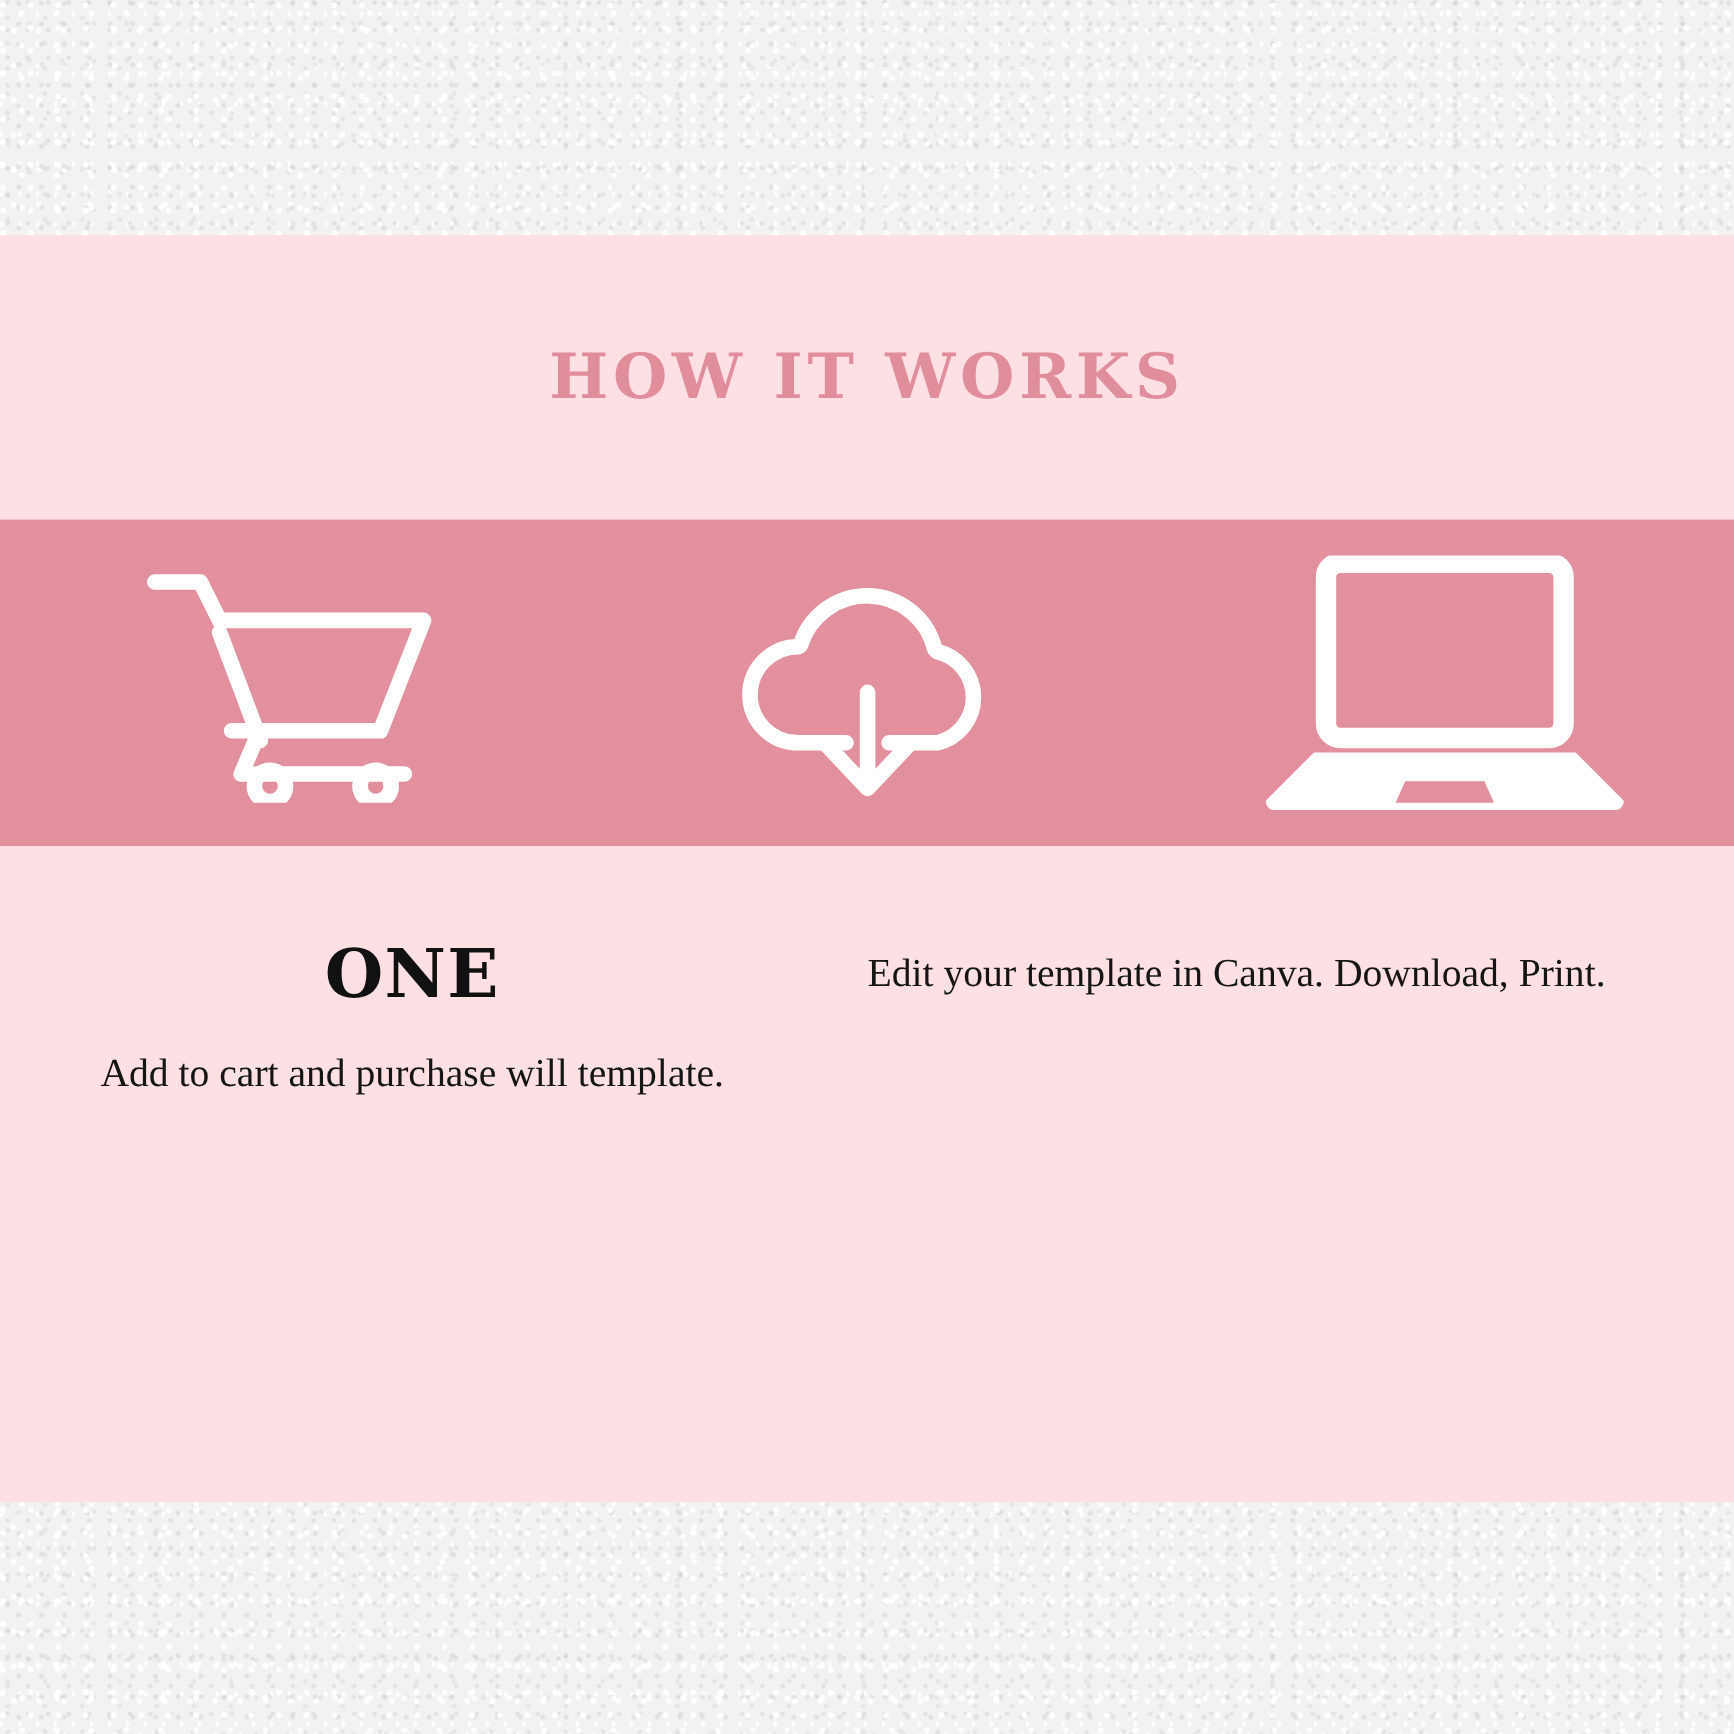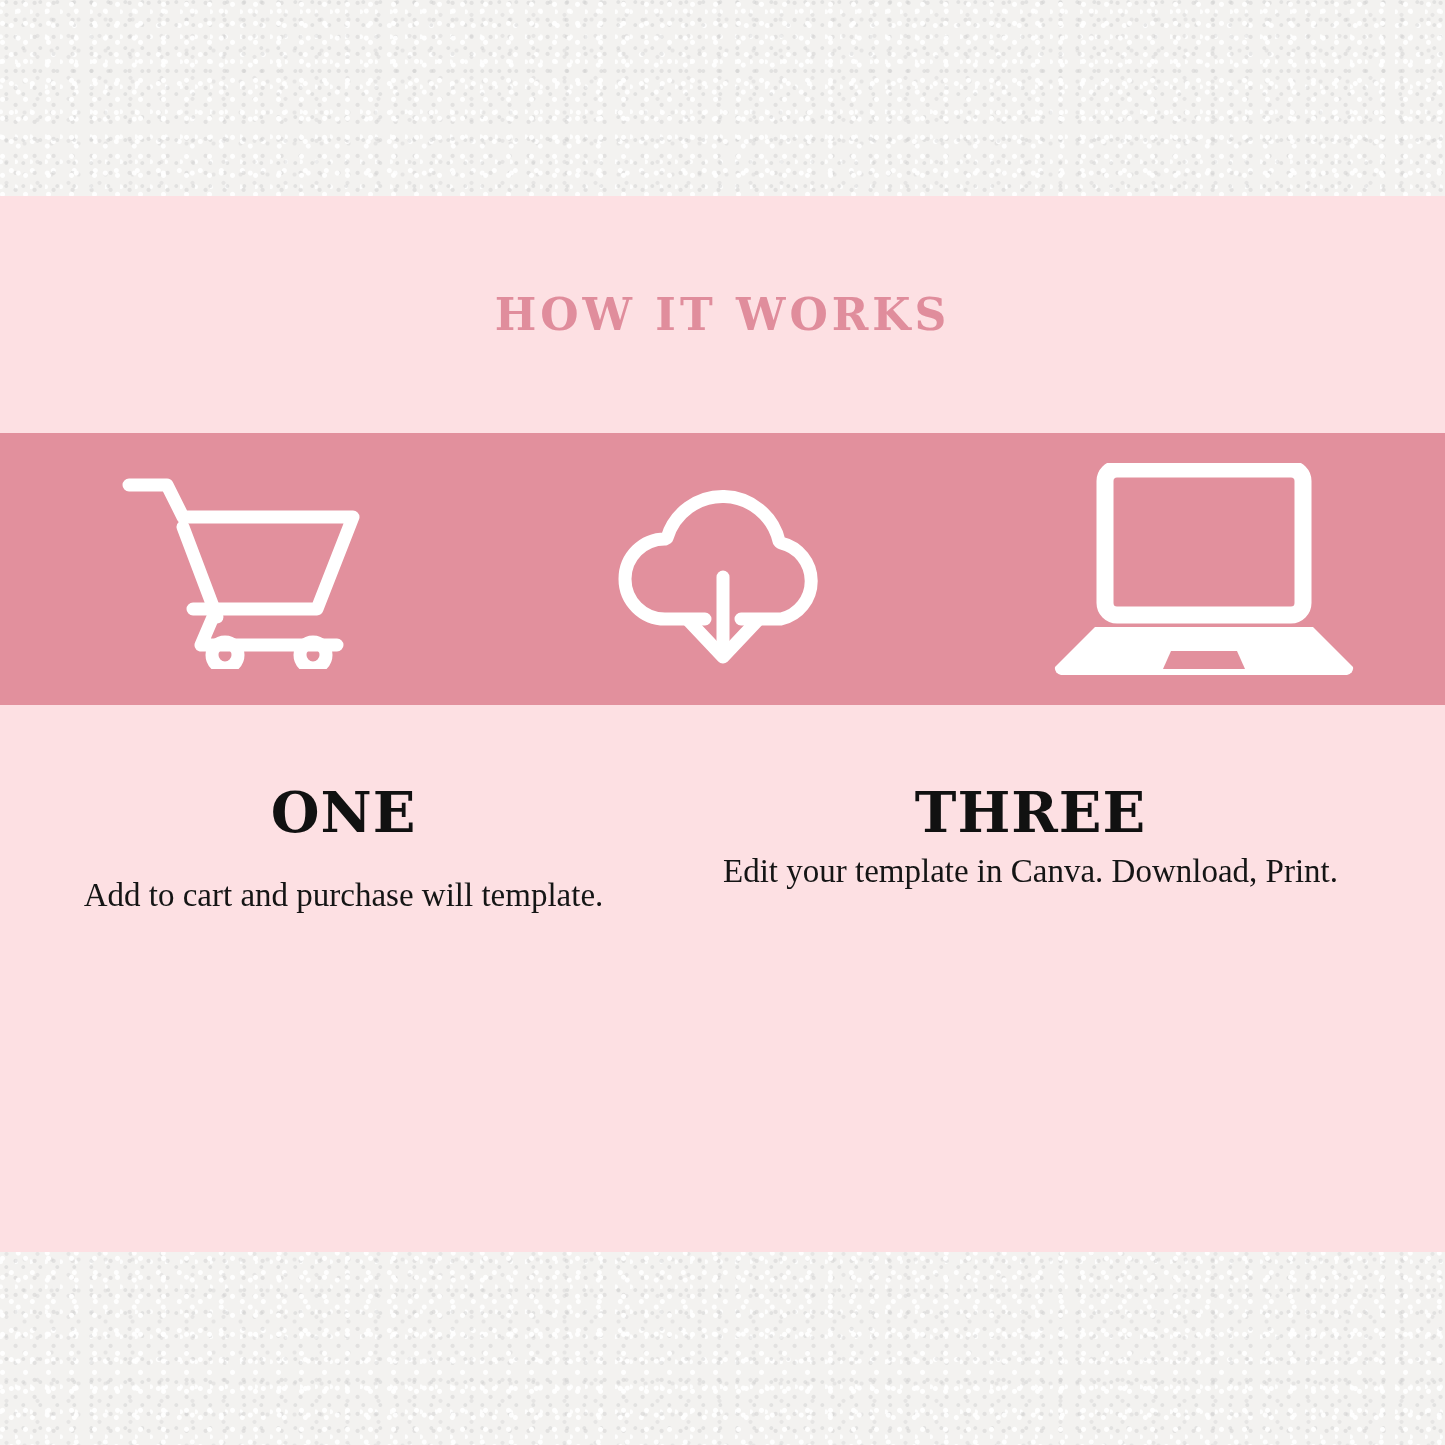--- a/index.html
+++ b/index.html
@@ -50,21 +50,21 @@
     height:237px;
     background-color:#fde0e3;
     display:flex;
     align-items:center;
     justify-content:center;
   }
 
   #title-text {
     font-family:"DejaVu Serif", serif;
     font-weight:700;
-    font-size:44px;
+    font-size:52px;
     letter-spacing:4px;
     color:#e08d9c;
     line-height:1;
     white-space:nowrap;
   }
 
   #icon-band {
     top:433px;
     height:272px;
     background-color:#e2909d;
@@ -188,17 +188,16 @@
 
 <div id="steps">
 
   <div class="step-cell gap-normal" id="cell-one">
     <div class="step-heading">ONE</div>
     <div class="step-body">Add to cart and purchase will template.</div>
   </div>
 
 
   <div class="step-cell gap-tight" id="cell-three">
-    <div class="step-heading">THREE</div>
     <div class="step-body">Edit your template in Canva. Download, Print.</div>
   </div>
 
 </div>
 
 </body></html>

